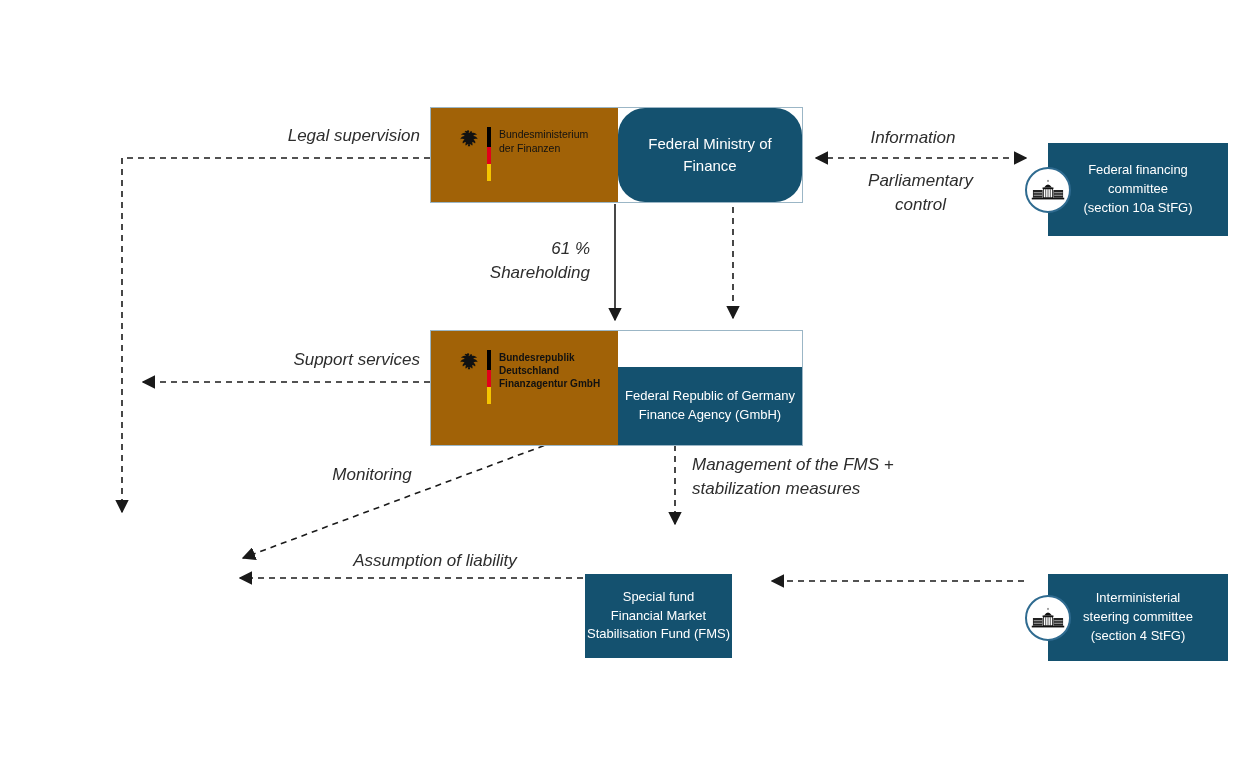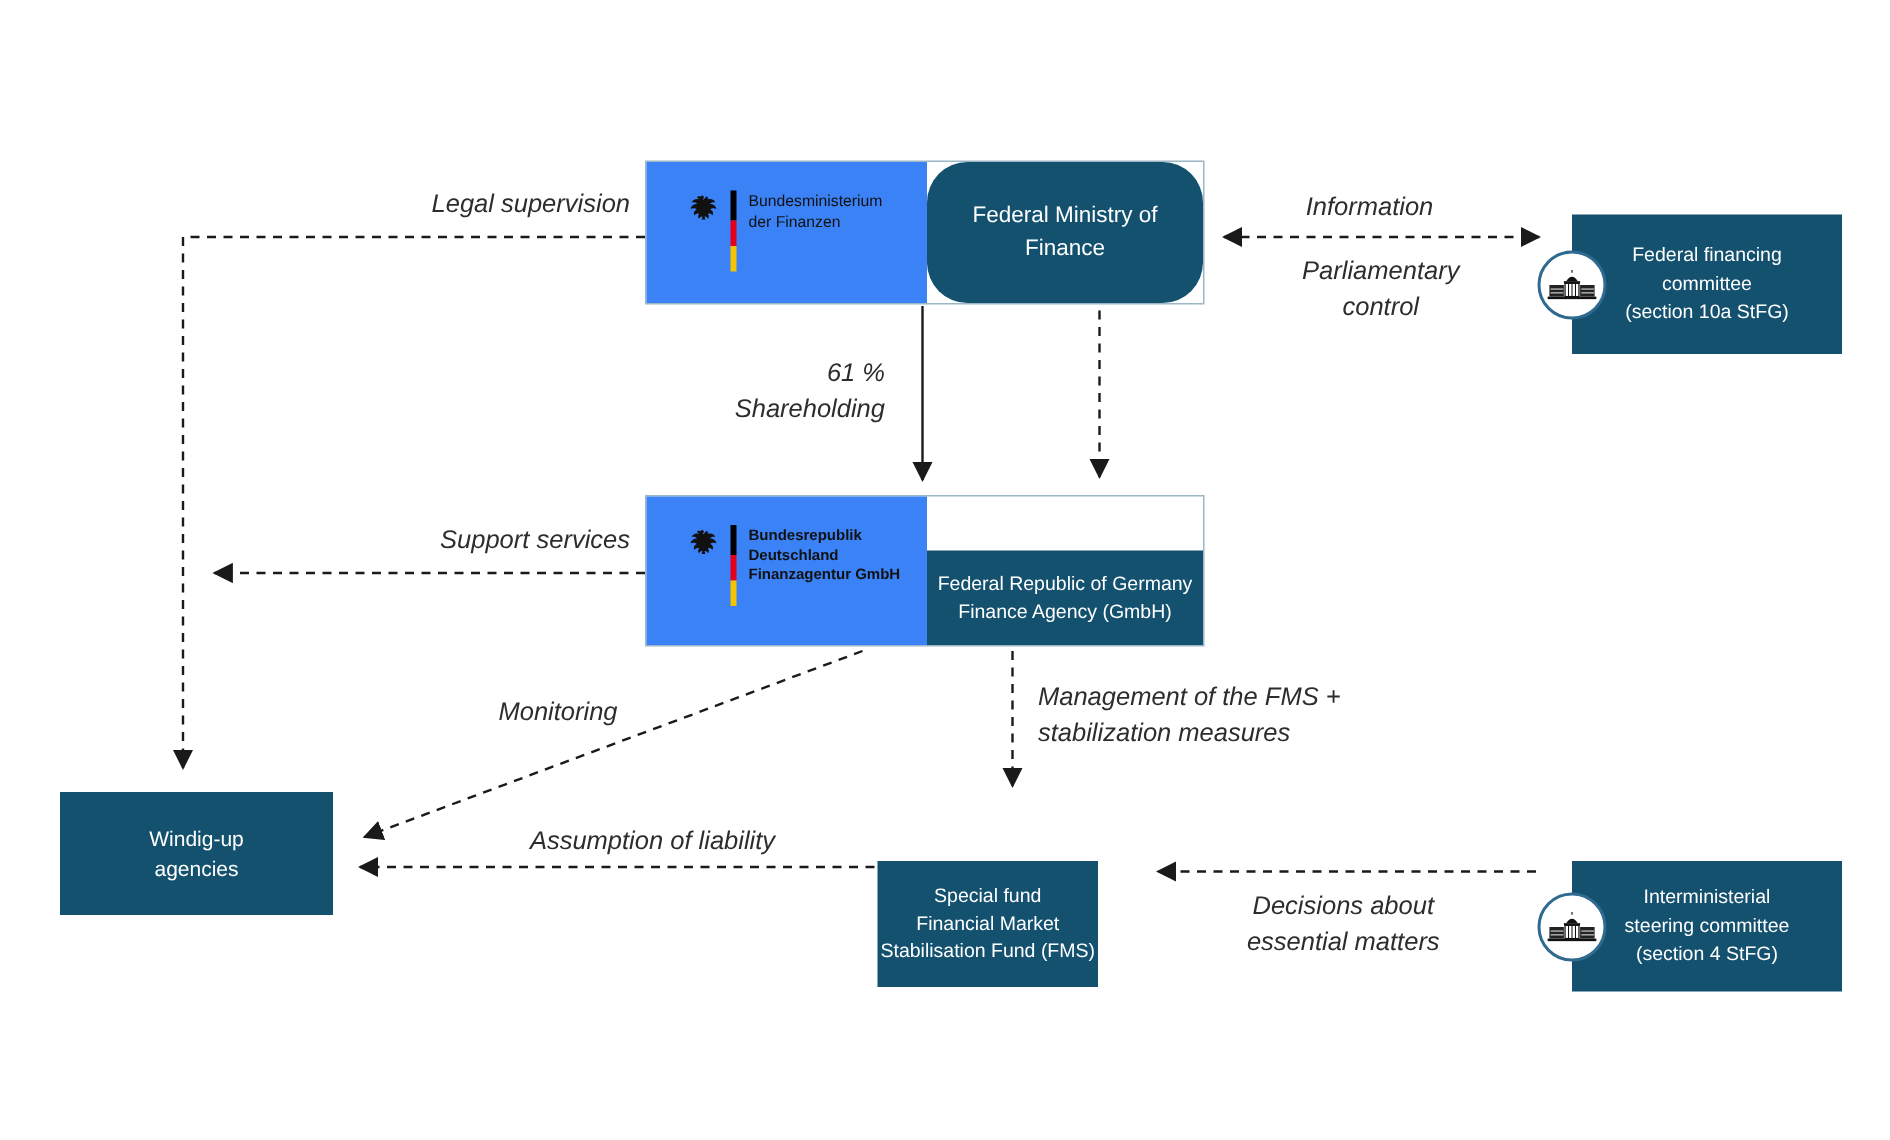--- a/index.html
+++ b/index.html
@@ -11,21 +11,21 @@
   .overlay { position:absolute; left:0; top:0; width:1260px; height:760px; z-index:1; }
   .edges { fill:none; stroke:var(--arrow,#1a1a1a); stroke-width:1.6; }
   #arrowhead path { fill:var(--arrow,#1a1a1a); }
 
   .node { position:absolute; z-index:2; background:var(--box-blue,#14516f); color:#fff;
           display:flex; align-items:center; justify-content:center; text-align:center;
           white-space:pre-line; line-height:1.45; }
 
   .split { background:#fff; border:1px solid var(--box-border,#9bb6c6); padding:0;
            display:flex; align-items:stretch; text-align:left; white-space:normal; line-height:normal; }
-  .logo-pane { width:187px; background:#3b82f6; display:flex; align-items:flex-start;
+  .logo-pane { width:187px; background:#a16207; display:flex; align-items:flex-start;
                padding:19px 0 0 27px; }
   .eagle { width:22px; height:22px; flex:0 0 auto; }
   .flagbar { width:4px; height:54px; margin-left:7px; display:flex; flex-direction:column; flex:0 0 auto; }
   .flagbar i { display:block; width:100%; }
   .fb { height:20px; background:var(--flag-black,#000); }
   .fr { height:17px; background:var(--flag-red,#e2001a); }
   .fg { height:17px; background:var(--flag-gold,#f5c400); }
   .logo-text { margin-left:8px; margin-top:1px; font-size:10.5px; line-height:1.3;
                color:#111; white-space:pre-line; }
   .logo-text.bold { font-weight:bold; font-size:10px; }
@@ -104,43 +104,39 @@
         <rect x="15" y="10.7" width="14" height="2" fill="#111"></rect>
         <path d="M17,10.7 Q22,3 27,10.7 Z" fill="#111"></path>
         <line x1="22" y1="3.5" x2="22" y2="1" stroke="#111" stroke-width="1"></line>
       </svg>
     </div>
     <span>Federal financing
 committee
 (section 10a StFG)</span>
   </div>
 
-  <div class="node split" style="left:430px; top:330px; width:373px; height:101px;">
+  <div class="node split" style="left:430px; top:330px; width:373px; height:116px;">
     <div class="logo-pane">
       <svg class="eagle" viewBox="0 0 32 30">
         <path fill="#111" d="M16,8 C14,4.5 10.5,4 9.5,5.5 L12,7.5 C8.5,6.5 5.5,8 4.5,10.5 C7,10 9,10.7 9.8,12 C6.5,12 3.8,14 3.5,16.8 C6,15.8 8.3,16.2 9.5,17.5 C7,18.5 6,21 7.2,23 C8.8,21.3 10.5,20.8 11.8,21.6 C10.5,23 10.4,25 11.6,26.4 C12.6,24.6 14,23.9 15,24.3 L14.2,27 L17.8,27 L17,24.3 C18,23.9 19.4,24.6 20.4,26.4 C21.6,25 21.5,23 20.2,21.6 C21.5,20.8 23.2,21.3 24.8,23 C26,21 25,18.5 22.5,17.5 C23.7,16.2 26,15.8 28.5,16.8 C28.2,14 25.5,12 22.2,12 C23,10.7 25,10 27.5,10.5 C26.5,8 23.5,6.5 20,7.5 C20.8,6 20,4.8 18.8,4.8 Z"></path>
         <circle fill="#111" cx="14.6" cy="5.6" r="1.7"></circle>
         <path fill="#111" d="M13.2,5 l-2.6,-0.7 1.2,1.9 z"></path>
       </svg>
       <div class="flagbar">
           <i class="fb"></i>
           <i class="fr"></i>
           <i class="fg"></i>
         </div>
       <div class="logo-text bold">Bundesrepublik Deutschland
 Finanzagentur GmbH</div>
     </div>
     <div class="blue-pane fs13">Federal Republic of Germany
 Finance Agency (GmbH)</div>
   </div>
 
-  <div class="node fs14" style="left:40px; top:528px; width:182px; height:82px;">
-    <span>Windig-up
-agencies</span>
-  </div>
 
   <div class="node fs13" style="left:585px; top:538px; width:147px; height:84px;">
     <span>Special fund
 Financial Market
 Stabilisation Fund (FMS)</span>
   </div>
 
   <div class="node fs13" style="left:1048px; top:538px; width:180px; height:87px;">
     <div class="circle-badge">
       <svg width="34" height="24" viewBox="0 0 44 28">
@@ -169,16 +165,14 @@
   <div class="elabel al-c" style="left:828px; top:126px; width:170px;">Information</div>
   <div class="elabel al-c" style="left:828px; top:169px; width:185px;">Parliamentary
 control</div>
   <div class="elabel al-r" style="left:450px; top:237px; width:140px;">61 %
 Shareholding</div>
   <div class="elabel al-r" style="left:180px; top:348px; width:240px;">Support services</div>
   <div class="elabel al-c" style="left:298px; top:463px; width:148px;">Monitoring</div>
   <div class="elabel" style="left:692px; top:453px; width:240px;">Management of the FMS +
 stabilization measures</div>
   <div class="elabel al-c" style="left:325px; top:549px; width:220px;">Assumption of liability</div>
-  <div class="elabel al-c" style="left:798px; top:592px; width:195px;">Decisions about
-essential matters</div>
 
 </div>
 
 </body></html>

